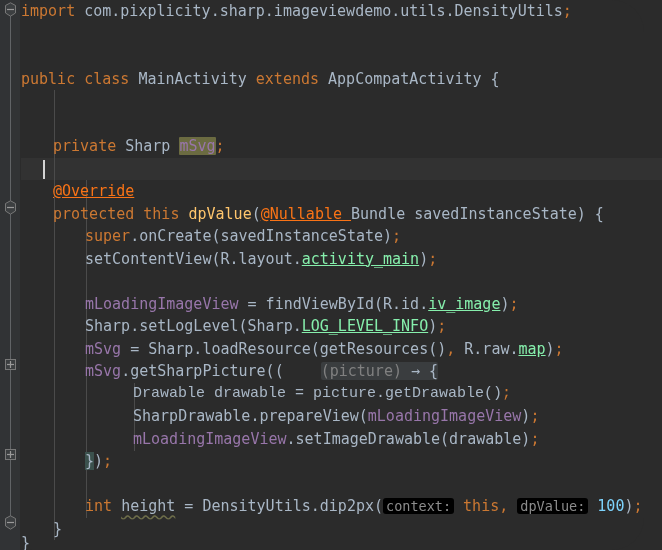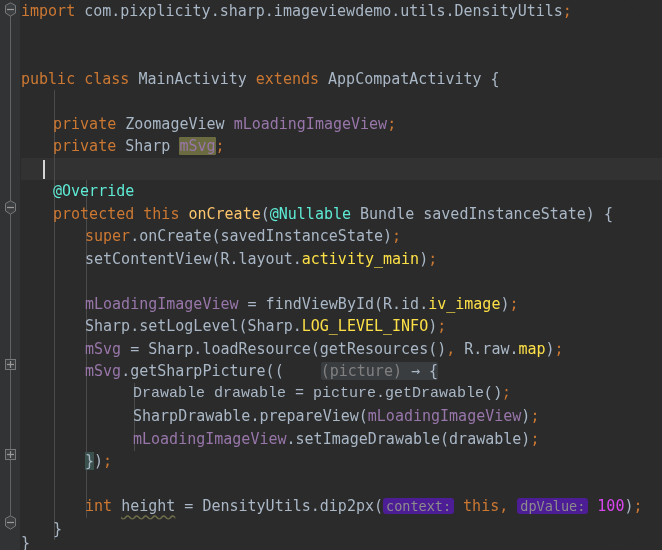--- a/index.html
+++ b/index.html
@@ -100,44 +100,44 @@
     position: absolute;
     width: 1px;
     background: #4b4b4b;
     z-index: 1;
   }
 
   
   .kw      { color: #cc7832; }        
   .plain   { color: #a9b7c6; }        
   .fld     { color: #9876aa; }        
-  .sfld    { color: #fde047; } 
-  .anno    { color: #5eead4; }        
+  .sfld    { color: #86efac; text-decoration: underline; } 
+  .anno    { color: #f97316; text-decoration: underline; }        
   .mdecl   { color: #ffc66d; }        
-  .num     { color: #d946ef; margin-top: 7px; }        
+  .num     { color: #7dd3fc; margin-top: 7px; }        
   .semi    { color: #cc7832; }        
 
   
   .ident-hl {
     background: #6b6b41;
     border-radius: 1px;
   }
   
   .inlay-region {
     background: #3a3d3f;
     border-radius: 2px;
     color: #808080;
     margin-left: 37px;
   }
   .inlay-region .arrow { color: #a9b7c6; }
   .inlay-region .brace { color: #a9b7c6; }
 
   
   .phint {
-    background: #4c1d95;
+    background: #000000;
     color: #8c8c8c;
     border-radius: 3px;
     padding: 0 3px;
     font-size: 13.5px;
   }
 
   
   .squiggle {
     text-decoration: underline wavy #6e6e4a;
     text-underline-offset: 3px;
@@ -198,25 +198,24 @@
       <div class="indent-guide" style="left: 86px; top: 180px; height: 338px;"></div>
       <div class="indent-guide" style="left: 134px; top: 383px; height: 68px;"></div>
     </div>
 
   <div id="code">
       <div class="line" style="top: 0px; left: 0px;"><span class="kw">import </span><span class="plain">com.pixplicity.sharp.imageviewdemo.utils.DensityUtils</span><span class="semi">;</span></div>
       <div class="line" style="top: 22.5px; left: 0px;"></div>
       <div class="line" style="top: 45px; left: 0px;"></div>
       <div class="line" style="top: 67.5px; left: 0px;"><span class="kw">public </span><span class="kw">class </span><span class="plain">MainActivity </span><span class="kw">extends </span><span class="plain">AppCompatActivity {</span></div>
       <div class="line" style="top: 90px; left: 0px;"></div>
-      <div class="line" style="top: 112.5px; left: 32px;"><span class="kw">private </span><span class="plain">ZoomageView </span><span class="fld">mLoadingImageView</span><span class="semi">;</span></div>
       <div class="line" style="top: 135px; left: 32px;"><span class="kw">private </span><span class="plain">Sharp </span><span class="fld ident-hl">mSvg</span><span class="semi">;</span></div>
       <div class="line" style="top: 157.5px; left: 32px;"></div>
       <div class="line" style="top: 180px; left: 32px;"><span class="anno">@Override</span></div>
-      <div class="line" style="top: 202.5px; left: 32px;"><span class="kw">protected </span><span class="kw">this </span><span class="mdecl">onCreate</span><span class="plain">(</span><span class="anno">@Nullable </span><span class="plain">Bundle savedInstanceState) {</span></div>
+      <div class="line" style="top: 202.5px; left: 32px;"><span class="kw">protected </span><span class="kw">this </span><span class="mdecl">dpValue</span><span class="plain">(</span><span class="anno">@Nullable </span><span class="plain">Bundle savedInstanceState) {</span></div>
       <div class="line" style="top: 225px; left: 64px;"><span class="kw">super</span><span class="plain">.onCreate(savedInstanceState)</span><span class="semi">;</span></div>
       <div class="line" style="top: 247.5px; left: 64px;"><span class="plain">setContentView(R.layout.</span><span class="sfld">activity_main</span><span class="plain">)</span><span class="semi">;</span></div>
       <div class="line" style="top: 270px; left: 64px;"></div>
       <div class="line" style="top: 292.5px; left: 64px;"><span class="fld">mLoadingImageView</span><span class="plain"> = findViewById(R.id.</span><span class="sfld">iv_image</span><span class="plain">)</span><span class="semi">;</span></div>
       <div class="line" style="top: 315px; left: 64px;"><span class="plain">Sharp.setLogLevel(Sharp.</span><span class="sfld">LOG_LEVEL_INFO</span><span class="plain">)</span><span class="semi">;</span></div>
       <div class="line" style="top: 337.5px; left: 64px;"><span class="fld">mSvg</span><span class="plain"> = Sharp.loadResource(getResources()</span><span class="semi">,</span><span class="plain"> R.raw.</span><span class="sfld">map</span><span class="plain">)</span><span class="semi">;</span></div>
       <div class="line" style="top: 360px; left: 64px;"><span class="fld">mSvg</span><span class="plain">.getSharpPicture((</span><span class="inlay-region"><span>(picture)</span><span class="arrow"> → </span><span class="brace">{</span></span></div>
       <div class="line" style="top: 382.5px; left: 112px; font-family: Liberation Mono, monospace;"><span class="plain">Drawable drawable = picture.getDrawable()</span><span class="semi">;</span></div>
       <div class="line" style="top: 405px; left: 112px;"><span class="plain">SharpDrawable.prepareView(</span><span class="fld">mLoadingImageView</span><span class="plain">)</span><span class="semi">;</span></div>
       <div class="line" style="top: 427.5px; left: 112px;"><span class="fld">mLoadingImageView</span><span class="plain">.setImageDrawable(drawable)</span><span class="semi">;</span></div>

